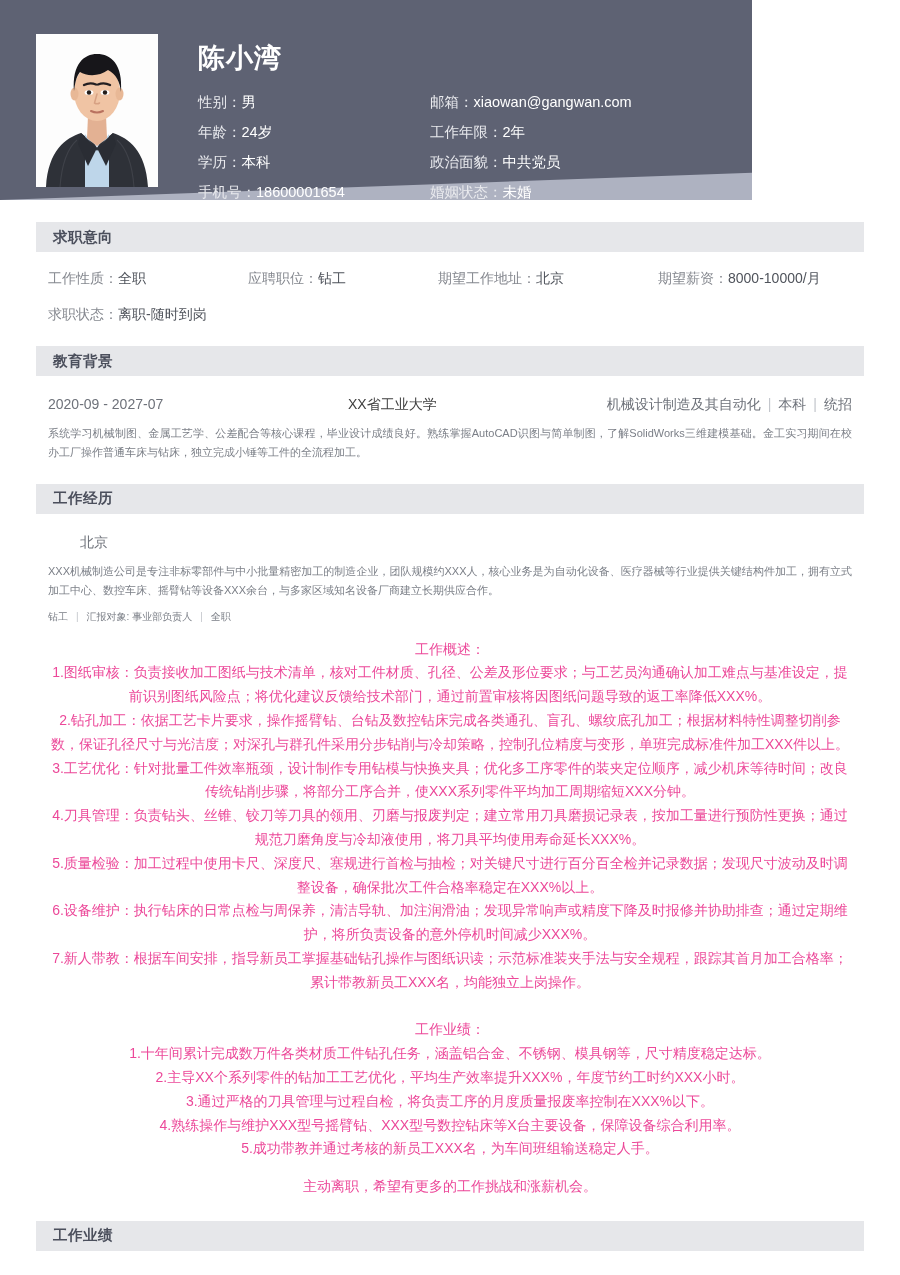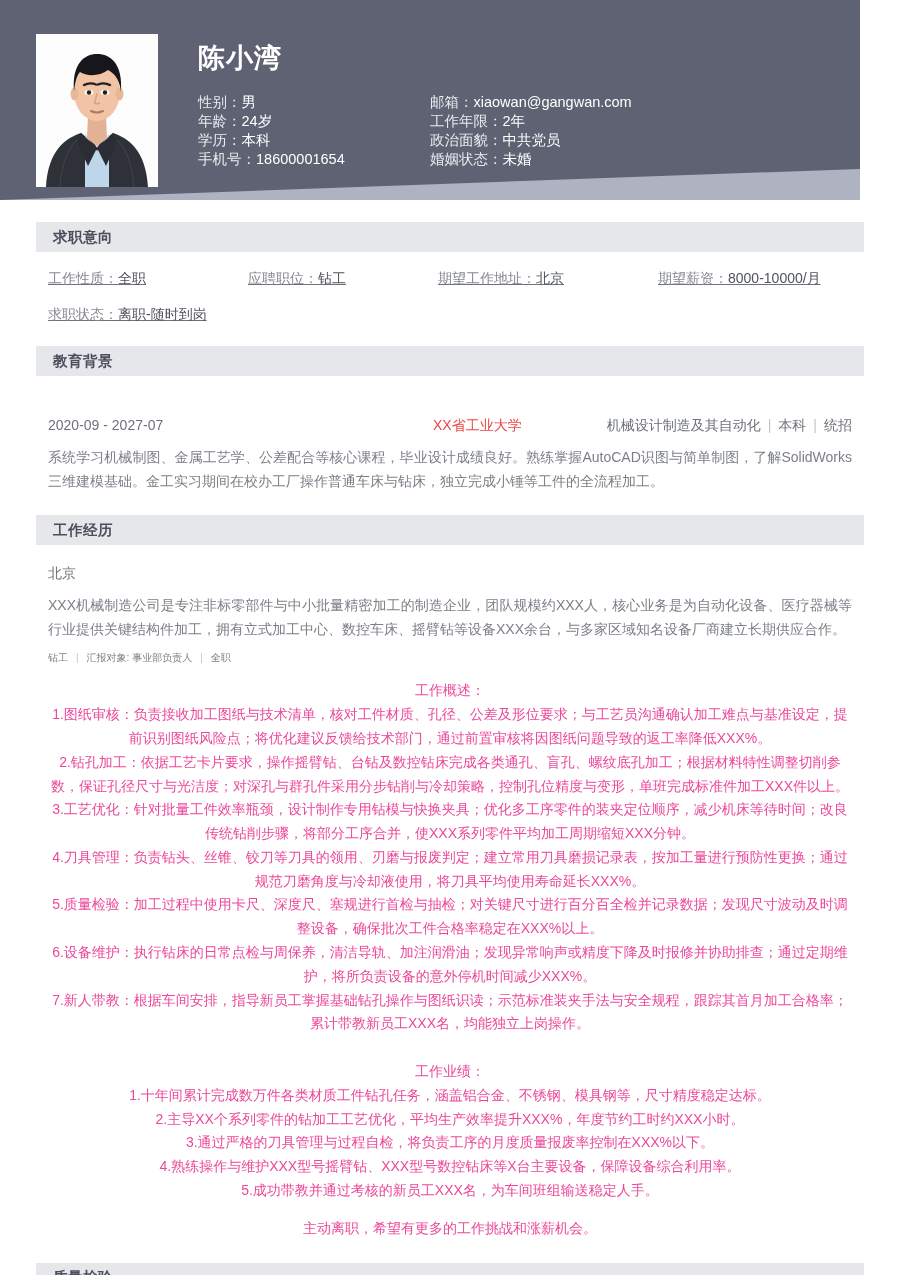--- a/index.html
+++ b/index.html
@@ -13,21 +13,21 @@
     font-family: "Liberation Sans", "DejaVu Sans", sans-serif;
     background: #ffffff;
     color: #5c6068;
     overflow: hidden;
     position: relative;
   }
 
   
   .header {
     position: relative;
-    width: 860px;
+    width: 752px;
     height: 200px;
     background: #5e6273;
     overflow: hidden;
   }
 
   
   .header-diagonal {
     position: absolute;
     left: 0;
     bottom: 0;
@@ -64,20 +64,21 @@
     font-size: 27px;
     font-weight: bold;
     color: #ffffff;
     letter-spacing: 1px;
     margin-bottom: 17px;
   }
 
   .meta-grid {
     display: grid;
     grid-template-columns: 232px auto;
+    row-gap: 11px;
   }
   .meta-item {
     font-size: 14.5px;
     color: #e9eaee;
     white-space: nowrap;
   }
   .meta-item .mk { color: #e9eaee; }
   .meta-item .mv { color: #ffffff; }
 
   
@@ -105,43 +106,43 @@
 
   .sec-body { padding: 0 12px; }
 
   
   .kv-row {
     display: flex;
     font-size: 14px;
     color: #6e727a;
     padding-top: 18px;
   }
-  .kv-cell { white-space: nowrap; text-decoration: underline; }
+  .kv-cell { white-space: nowrap; }
   .kv-cell .k { color: #85888f; }
   .kv-cell .v { color: #4f535b; }
 
   .kv-c1 { width: 200px; }
   .kv-c2 { width: 190px; }
   .kv-c3 { width: 220px; }
 
   
   .entry-row {
     display: flex;
     align-items: baseline;
     font-size: 14px;
     color: #6e727a;
     padding-top: 20px;
   }
   .entry-date { width: 300px; flex: 0 0 300px; color: #6e727a; }
-  .entry-org  { flex: 1 1 auto; text-align: center; color: #ef4444; margin-top: 21px; }
-  .entry-tail { flex: 0 0 auto; text-align: right; color: #6e727a; white-space: nowrap; }
+  .entry-org  { flex: 1 1 auto; text-align: left; color: #404040; }
+  .entry-tail { flex: 0 0 auto; text-align: right; color: #6e727a; white-space: nowrap; margin-left: 32px; }
   .entry-tail .sep { color: #c3c6cc; padding: 0 7px; }
 
   .entry-desc {
-    font-size: 14px;
+    font-size: 11px;
     line-height: 1.72;
     color: #7b7f87;
     padding-top: 10px;
     text-align: justify;
   }
 
   .entry-sub {
     font-size: 10px;
     color: #7b7f87;
     padding-top: 10px;
@@ -335,18 +336,18 @@
 
       <div class="body-text">主动离职，希望有更多的工作挑战和涨薪机会。</div>
 
     </div>
   </div>
 
   <div class="sp-22"></div>
 
   <div class="section">
     <div class="sec-head">
-      <span class="sec-title">质量检验</span>
+      <span class="sec-title">工作业绩</span>
     </div>
 
   </div>
 
 </div>
 
 </body></html>

